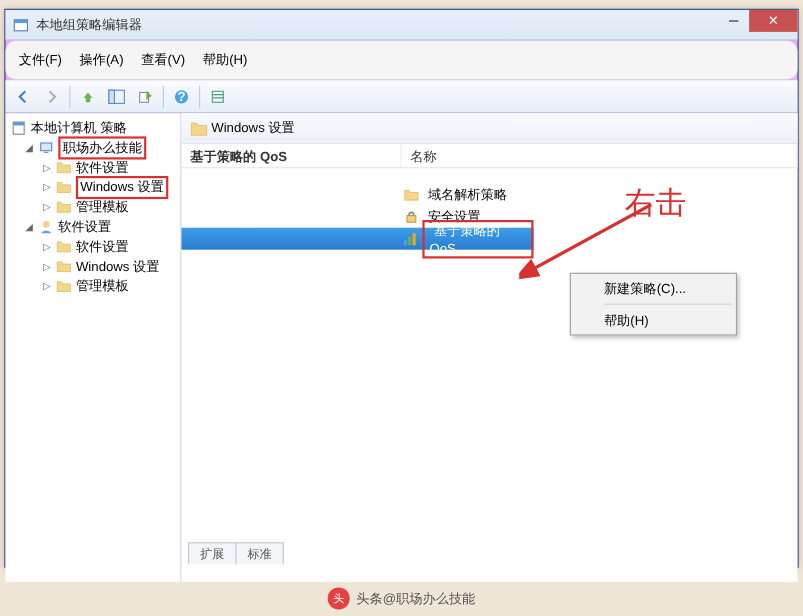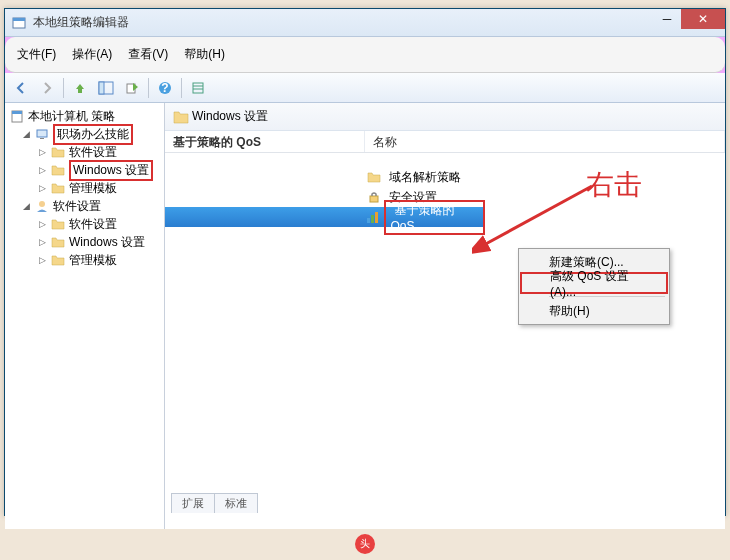--- a/index.html
+++ b/index.html
@@ -37,21 +37,21 @@
     .list-row { display: flex; align-items: center; height: 20px; padding-left: 200px; }
     .list-row.selected { background: linear-gradient(to bottom, #3d9ee8, #2a7dd0); color: #fff; }
     .list-row.selected .tree-label { color: #fff; }
     .list-row .row-label { margin-left: 4px; }
     .list-icon { width: 18px; height: 16px; display: inline-flex; align-items: center; justify-content: center; margin-right: 2px; }
     .context-menu { position: absolute; top: 248px; left: 518px; width: 152px; background: #f2f2f2; border: 1px solid #a0a0a0; box-shadow: 2px 2px 4px rgba(0,0,0,0.25); padding: 2px; z-index: 100; }
     .ctx-item { height: 22px; display: flex; align-items: center; padding: 0 20px 0 28px; cursor: default; color: #000; }
     .ctx-sep { height: 1px; background: #d0d0d0; margin: 3px 2px 3px 28px; }
     .hl-red-ctx { border: 2px solid #d83030; margin: -1px; }
     .hl-red-row { border: 2px solid #d83030; }
-    .annotation { position: absolute; top: 166px; left: 568px; color: #d83030; font-size: 28px; font-weight: normal; z-index: 50; margin-left: 18px; }
+    .annotation { position: absolute; top: 166px; left: 568px; color: #d83030; font-size: 28px; font-weight: normal; z-index: 50; }
     .arrow { position: absolute; top: 176px; left: 472px; z-index: 49; pointer-events: none; }
     .tabs-bottom { position: absolute; bottom: 2px; left: 166px; display: flex; height: 20px; }
     .tab-b { padding: 2px 10px; border: 1px solid #c0c8d4; border-bottom: none; background: #f4f6fa; margin-right: -1px; font-size: 11px; color: #555; }
     .watermark { position: absolute; bottom: 6px; left: 50%; transform: translateX(-50%); display: flex; align-items: center; gap: 6px; color: #555; font-size: 13px; }
     .wm-icon { width: 20px; height: 20px; border-radius: 50%; background: #e84040; display: flex; align-items: center; justify-content: center; color: #fff; font-size: 10px; }
   </style>
 </head>
 <body>
 
 <div class="window">
@@ -265,20 +265,20 @@
       <marker id="ah" markerWidth="10" markerHeight="10" refX="2" refY="3" orient="auto">
         <path d="M0,0 L0,6 L8,3 Z" fill="#d83030"></path>
       </marker>
     </defs>
   <line x1="120" y1="10" x2="10" y2="70" stroke="#d83030" stroke-width="3" marker-end="url(#ah)"></line>
 </svg>
 <div class="annotation">右击</div>
 
 <div class="context-menu">
   <div class="ctx-item">新建策略(C)...</div>
-  <div class="ctx-item hl-red-ctx">高级 QoS 设置(A)...</div>
   <div class="ctx-sep"></div>
   <div class="ctx-item">帮助(H)</div>
 </div>
 
 <div class="watermark">
   <span class="wm-icon">头</span>
+  <span>头条@职场办么技能</span>
 </div>
 
 </body></html>

